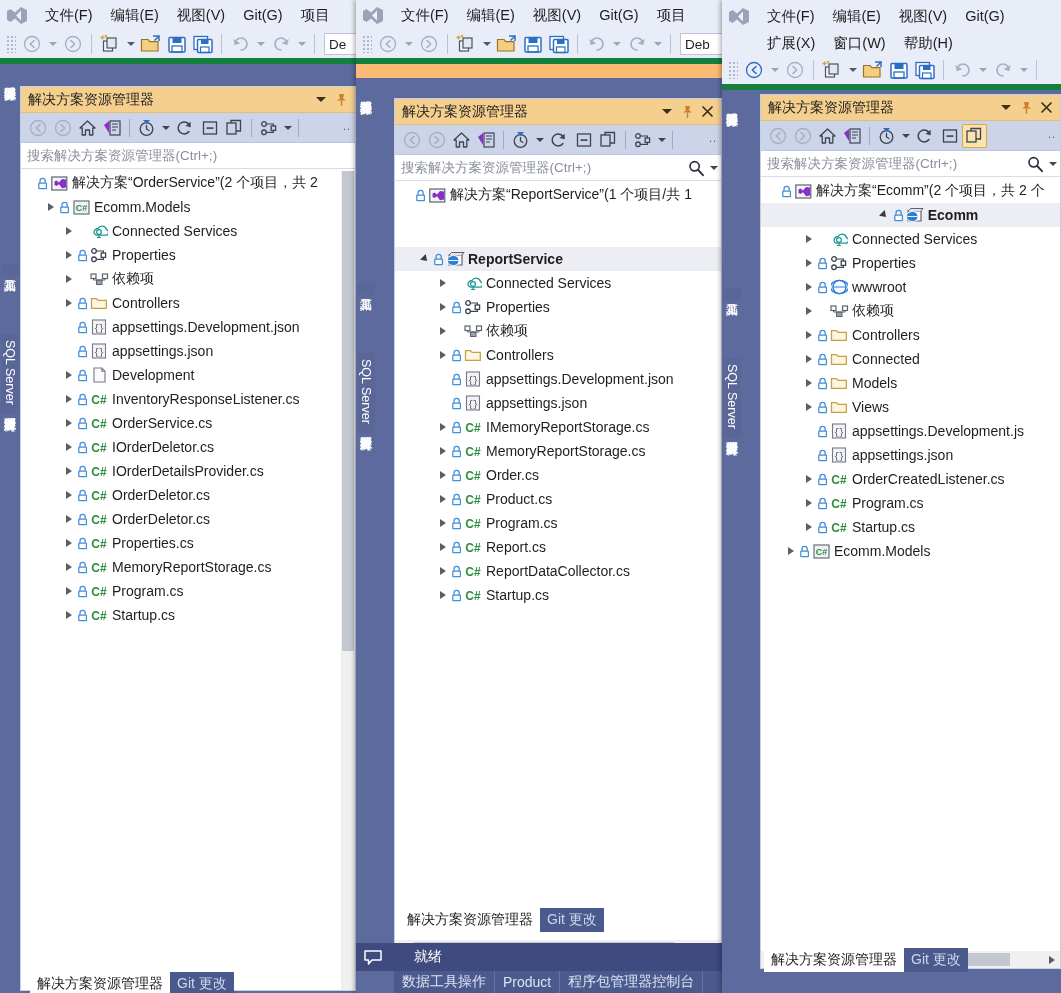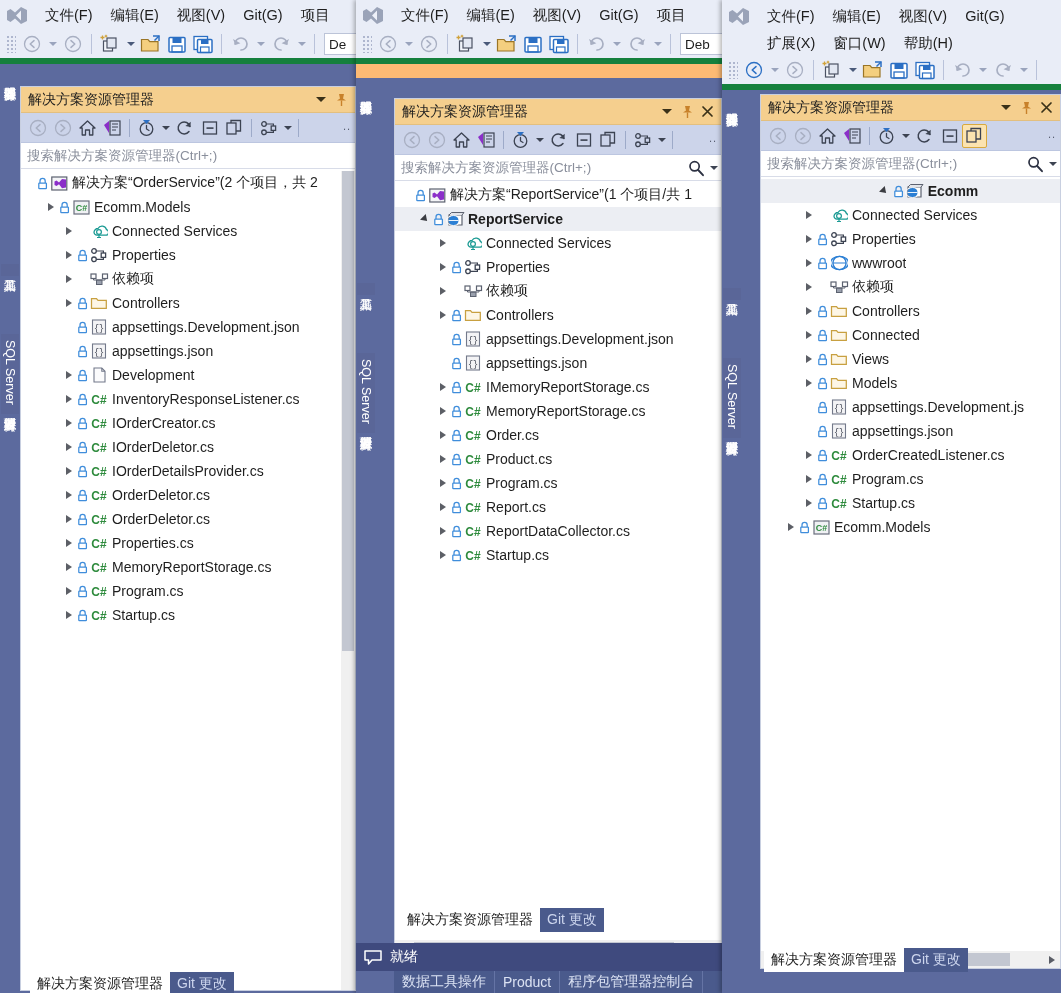--- a/index.html
+++ b/index.html
@@ -525,21 +525,21 @@
                 <svg width="11" height="13" viewBox="0 0 11 13" xmlns="http://www.w3.org/2000/svg">
                   <path d="M3 6 L3 4 a2.6 2.6 0 0 1 5.2 0 L8.2 6" fill="none" stroke="#3f8ddb" stroke-width="1.25"></path>
                   <rect x="1.8" y="6" width="7.6" height="5.6" rx="0.6" fill="#ffffff" stroke="#3f8ddb" stroke-width="1.25"></rect>
                 </svg>
               </div>
               <span class="tico">
                 <svg width="18" height="15" viewBox="0 0 18 15" xmlns="http://www.w3.org/2000/svg">
                   <text x="9" y="12" font-size="12" font-weight="bold" fill="#2e8b3d" text-anchor="middle" font-family="Liberation Sans, sans-serif">C#</text>
                 </svg>
               </span>
-              <div class="lbl">IOrderCreator.cs</div>
+              <div class="lbl">OrderService.cs</div>
             </div>
             <div class="trow" style="padding-left: 40px;">
               <div class="exp">
                 <div class="arrow-r"></div>
               </div>
               <div class="lock">
                 <svg width="11" height="13" viewBox="0 0 11 13" xmlns="http://www.w3.org/2000/svg">
                   <path d="M3 6 L3 4 a2.6 2.6 0 0 1 5.2 0 L8.2 6" fill="none" stroke="#3f8ddb" stroke-width="1.25"></path>
                   <rect x="1.8" y="6" width="7.6" height="5.6" rx="0.6" fill="#ffffff" stroke="#3f8ddb" stroke-width="1.25"></rect>
                 </svg>
@@ -883,21 +883,21 @@
                 </svg>
               </div>
               <span class="tico">
                 <svg width="17" height="15" viewBox="0 0 17 15" xmlns="http://www.w3.org/2000/svg">
                   <rect x="0.8" y="1" width="15" height="13" fill="#f4f5f7" stroke="#5c6270" stroke-width="1.2"></rect>
                   <path d="M11 3 L15 3.6 L15 11.5 L11 12.2 L8 8.2 L5.5 10 L3.5 9 L3.5 5.6 L5.5 4.6 L8 6.5 Z" fill="#8b2fc9"></path>
                 </svg>
               </span>
               <div class="lbl">解决方案“ReportService”(1 个项目/共 1 </div>
             </div>
-            <div class="trow bold sel" style="padding-left: 22px;">
+            <div class="trow bold sel" style="padding-left: 22px; margin-top: 40px;">
               <div class="exp">
                 <div class="arrow-d2"></div>
               </div>
               <div class="lock">
                 <svg width="11" height="13" viewBox="0 0 11 13" xmlns="http://www.w3.org/2000/svg">
                   <path d="M3 6 L3 4 a2.6 2.6 0 0 1 5.2 0 L8.2 6" fill="none" stroke="#3f8ddb" stroke-width="1.25"></path>
                   <rect x="1.8" y="6" width="7.6" height="5.6" rx="0.6" fill="#ffffff" stroke="#3f8ddb" stroke-width="1.25"></rect>
                 </svg>
               </div>
               <span class="tico">
@@ -1154,21 +1154,21 @@
             <div class="hsarr">
               <div class="tri-r"></div>
             </div>
           </div>
         </div>
         <div class="docktabs" style="left: 44px; top: 830px; width: 322px;">
           <div class="dtab active">解决方案资源管理器</div>
           <div class="dtab inactive">Git 更改</div>
         </div>
       </div>
-      <div class="statusbar" style="bottom: 22px;">
+      <div class="statusbar" style="bottom: 22px; gap: 24px;">
         <div class="sb-ico">
           <svg width="20" height="17" viewBox="0 0 20 17" xmlns="http://www.w3.org/2000/svg">
             <path d="M2 2 L18 2 L18 11 L9 11 L5.5 15 L5.5 11 L2 11 Z" fill="none" stroke="#ffffff" stroke-width="1.5" stroke-linejoin="round"></path>
           </svg>
         </div>
         <div class="sb-txt">就绪</div>
       </div>
       <div class="outtabs" style="left: 38px; bottom: 0px; right: 0px;">
         <div class="ot">数据工具操作</div>
         <div class="ot">Product</div>
@@ -1353,20 +1353,36 @@
               <svg width="18" height="18" viewBox="0 0 18 18" xmlns="http://www.w3.org/2000/svg">
                 <circle cx="7.6" cy="7.3" r="4.6" fill="none" stroke="#2c3142" stroke-width="1.7"></circle>
                 <path d="M11.2 11 L16 16.2" stroke="#2c3142" stroke-width="1.9" stroke-linecap="round"></path>
               </svg>
             </div>
             <div class="dd">
               <div style="width:0;height:0;border-left:4px solid transparent;border-right:4px solid transparent;border-top:4px solid #3c4352"></div>
             </div>
           </div>
           <div class="se-tree" style="top: 84px; bottom: 18px;">
+            <div class="trow" style="padding-left: 4px;">
+              <div class="exp"></div>
+              <div class="lock">
+                <svg width="11" height="13" viewBox="0 0 11 13" xmlns="http://www.w3.org/2000/svg">
+                  <path d="M3 6 L3 4 a2.6 2.6 0 0 1 5.2 0 L8.2 6" fill="none" stroke="#3f8ddb" stroke-width="1.25"></path>
+                  <rect x="1.8" y="6" width="7.6" height="5.6" rx="0.6" fill="#ffffff" stroke="#3f8ddb" stroke-width="1.25"></rect>
+                </svg>
+              </div>
+              <span class="tico">
+                <svg width="17" height="15" viewBox="0 0 17 15" xmlns="http://www.w3.org/2000/svg">
+                  <rect x="0.8" y="1" width="15" height="13" fill="#f4f5f7" stroke="#5c6270" stroke-width="1.2"></rect>
+                  <path d="M11 3 L15 3.6 L15 11.5 L11 12.2 L8 8.2 L5.5 10 L3.5 9 L3.5 5.6 L5.5 4.6 L8 6.5 Z" fill="#8b2fc9"></path>
+                </svg>
+              </span>
+              <div class="lbl">解决方案“Ecomm”(2 个项目，共 2 个</div>
+            </div>
             <div class="trow bold sel" style="padding-left: 34px; justify-content: center;">
               <div class="exp">
                 <div class="arrow-d2"></div>
               </div>
               <div class="lock">
                 <svg width="11" height="13" viewBox="0 0 11 13" xmlns="http://www.w3.org/2000/svg">
                   <path d="M3 6 L3 4 a2.6 2.6 0 0 1 5.2 0 L8.2 6" fill="none" stroke="#3f8ddb" stroke-width="1.25"></path>
                   <rect x="1.8" y="6" width="7.6" height="5.6" rx="0.6" fill="#ffffff" stroke="#3f8ddb" stroke-width="1.25"></rect>
                 </svg>
               </div>
@@ -1489,38 +1505,38 @@
                 <svg width="11" height="13" viewBox="0 0 11 13" xmlns="http://www.w3.org/2000/svg">
                   <path d="M3 6 L3 4 a2.6 2.6 0 0 1 5.2 0 L8.2 6" fill="none" stroke="#3f8ddb" stroke-width="1.25"></path>
                   <rect x="1.8" y="6" width="7.6" height="5.6" rx="0.6" fill="#ffffff" stroke="#3f8ddb" stroke-width="1.25"></rect>
                 </svg>
               </div>
               <span class="tico">
                 <svg width="18" height="14" viewBox="0 0 18 14" xmlns="http://www.w3.org/2000/svg">
                   <path d="M1.5 2.5 L6.5 2.5 L8 4.3 L16.3 4.3 L16.3 12.3 L1.5 12.3 Z" fill="#fdf6e5" stroke="#c8a040" stroke-width="1.25"></path>
                 </svg>
               </span>
-              <div class="lbl">Views</div>
+              <div class="lbl">Models</div>
             </div>
             <div class="trow" style="padding-left: 40px;">
               <div class="exp">
                 <div class="arrow-r"></div>
               </div>
               <div class="lock">
                 <svg width="11" height="13" viewBox="0 0 11 13" xmlns="http://www.w3.org/2000/svg">
                   <path d="M3 6 L3 4 a2.6 2.6 0 0 1 5.2 0 L8.2 6" fill="none" stroke="#3f8ddb" stroke-width="1.25"></path>
                   <rect x="1.8" y="6" width="7.6" height="5.6" rx="0.6" fill="#ffffff" stroke="#3f8ddb" stroke-width="1.25"></rect>
                 </svg>
               </div>
               <span class="tico">
                 <svg width="18" height="14" viewBox="0 0 18 14" xmlns="http://www.w3.org/2000/svg">
                   <path d="M1.5 2.5 L6.5 2.5 L8 4.3 L16.3 4.3 L16.3 12.3 L1.5 12.3 Z" fill="#fdf6e5" stroke="#c8a040" stroke-width="1.25"></path>
                 </svg>
               </span>
-              <div class="lbl">Models</div>
+              <div class="lbl">Views</div>
             </div>
             <div class="trow" style="padding-left: 40px;">
               <div class="exp"></div>
               <div class="lock">
                 <svg width="11" height="13" viewBox="0 0 11 13" xmlns="http://www.w3.org/2000/svg">
                   <path d="M3 6 L3 4 a2.6 2.6 0 0 1 5.2 0 L8.2 6" fill="none" stroke="#3f8ddb" stroke-width="1.25"></path>
                   <rect x="1.8" y="6" width="7.6" height="5.6" rx="0.6" fill="#ffffff" stroke="#3f8ddb" stroke-width="1.25"></rect>
                 </svg>
               </div>
               <span class="tico">

